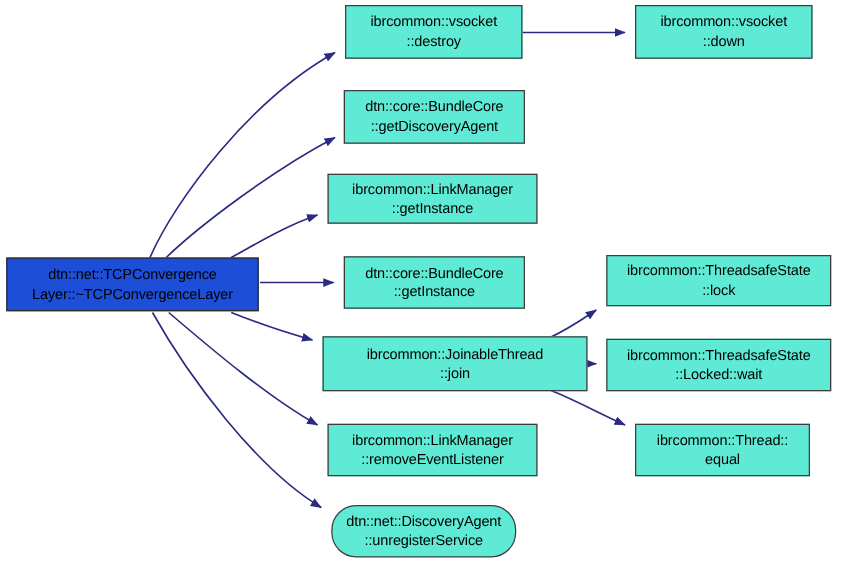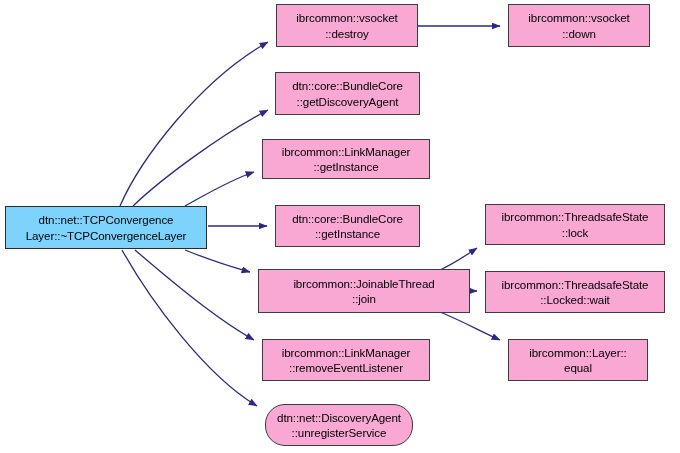--- a/index.html
+++ b/index.html
@@ -24,29 +24,29 @@
     pointer-events: none;
   }
   .node {
     position: absolute;
     box-sizing: border-box;
     display: flex;
     align-items: center;
     justify-content: center;
     text-align: center;
     border: 1px solid #3d3d3d;
-    background: #f9a8d4;
+    background: #5eead4;
     color: #000000;
     font-size: 11.6px;
     line-height: 1.32;
     letter-spacing: -0.1px;
     z-index: 2;
   }
   .node.root {
-    background: #7dd3fc;
+    background: #1d4ed8;
     border: 1px solid #2b2b2b;
   }
   .node .lbl {
     display: block;
     width: 100%;
     padding: 0 3px;
     white-space: pre-line;
   }
 </style>
 </head>
@@ -104,21 +104,21 @@
       </div>
       <div class="node" style="left: 485px; top: 204px; width: 180px; height: 41px;">
         <span class="lbl">ibrcommon::ThreadsafeState
 ::lock</span>
       </div>
       <div class="node" style="left: 485px; top: 271px; width: 180px; height: 42px;">
         <span class="lbl">ibrcommon::ThreadsafeState
 ::Locked::wait</span>
       </div>
       <div class="node" style="left: 508px; top: 339px; width: 140px; height: 42px;">
-        <span class="lbl">ibrcommon::Layer::
+        <span class="lbl">ibrcommon::Thread::
 equal</span>
       </div>
       <div class="node" style="left: 262px; top: 339px; width: 168px; height: 42px;">
         <span class="lbl">ibrcommon::LinkManager
 ::removeEventListener</span>
       </div>
       <div class="node" style="left: 265px; top: 404px; width: 148px; height: 42px; border-radius: 20px;">
         <span class="lbl">dtn::net::DiscoveryAgent
 ::unregisterService</span>
       </div>

